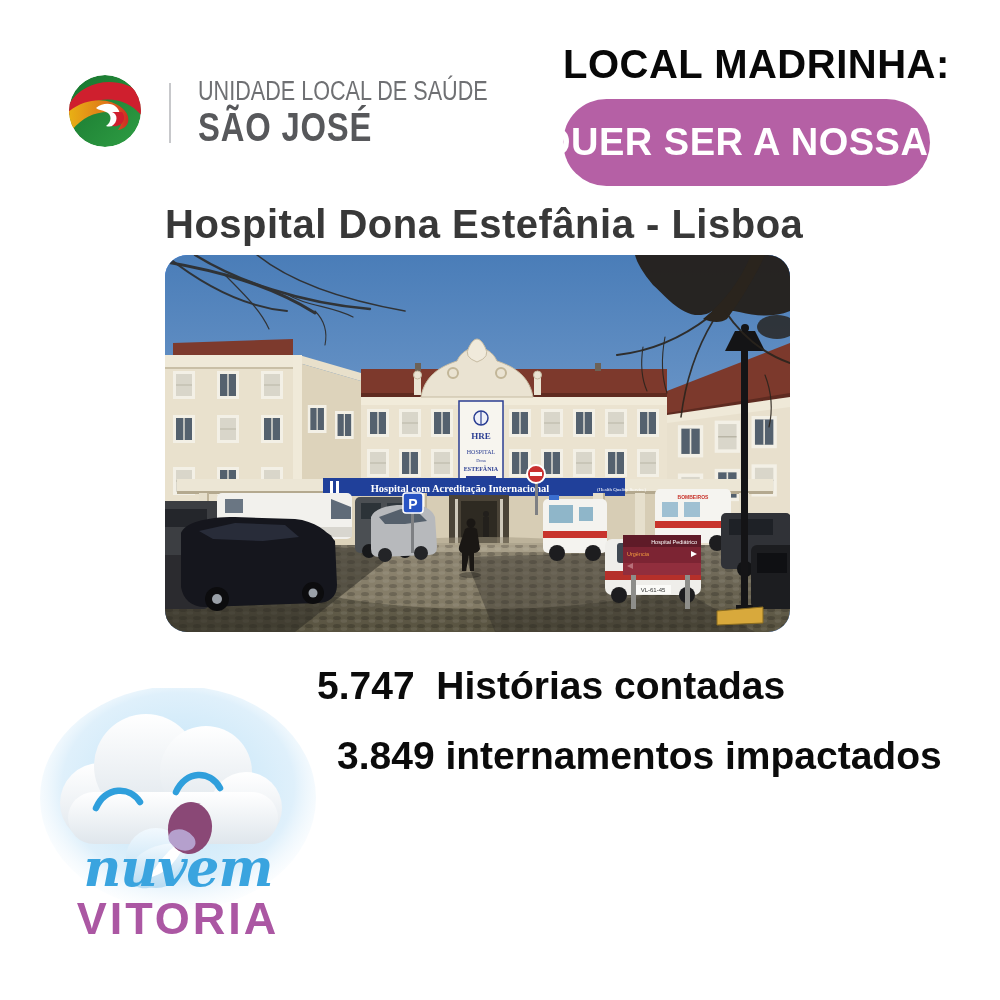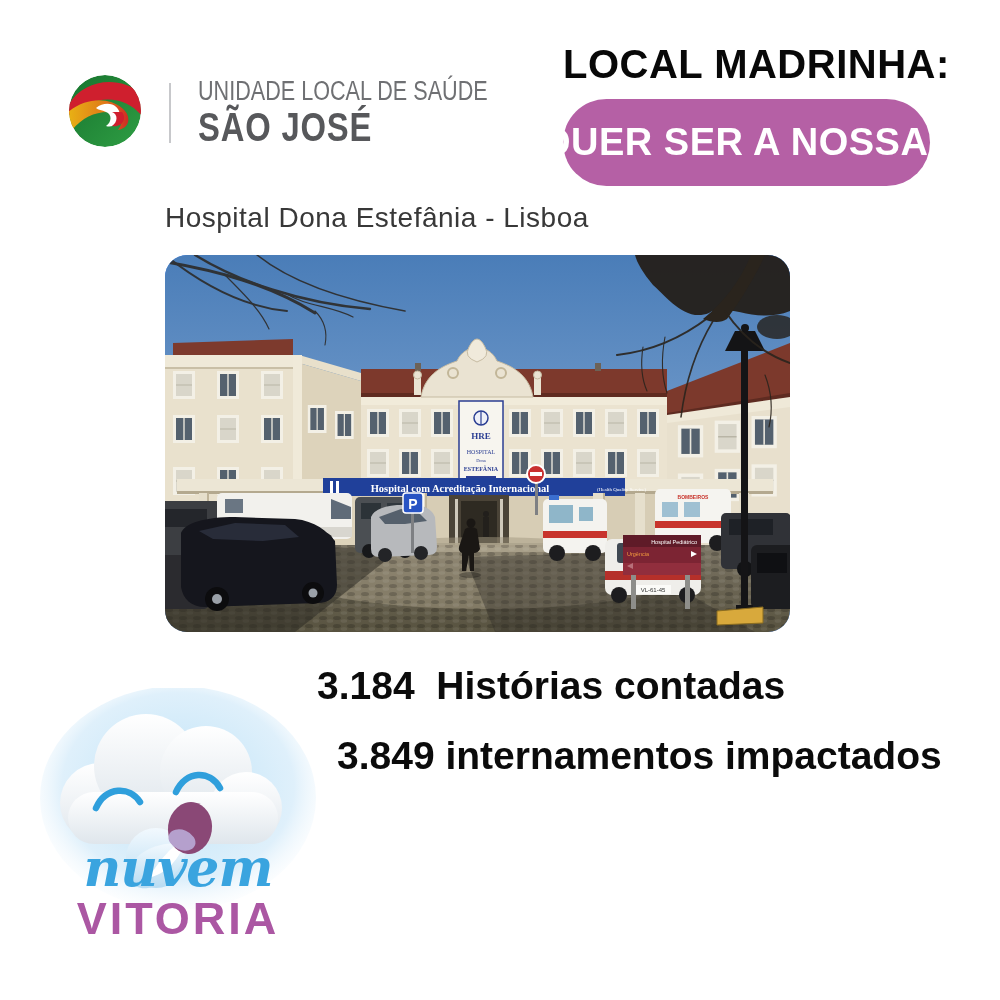--- a/index.html
+++ b/index.html
@@ -22,22 +22,22 @@
   .fada-title{
     position:absolute;left:563px;top:42px;width:367px;text-align:center;
     font-size:40px;font-weight:800;color:#080808;letter-spacing:.5px;white-space:nowrap;
   }
   .cta-pill{
     position:absolute;left:563px;top:99px;width:367px;height:87px;border-radius:44px;
     background:#b560a5;color:#ffffff;display:flex;align-items:center;justify-content:center;
     font-size:38px;font-weight:700;letter-spacing:.5px;white-space:nowrap;cursor:pointer;
   }
   .caption{
-    position:absolute;left:165px;top:202px;width:625px;text-align:left;
-    font-size:28px;font-weight:400;color:#383838;letter-spacing:.5px;white-space:nowrap;
+    position:absolute;left:165px;top:202px;width:625px;text-align:center;
+    font-size:40px;font-weight:700;color:#383838;letter-spacing:.5px;white-space:nowrap;
   }
   
   .photo{
     position:absolute;left:165px;top:255px;width:625px;height:377px;
     border-radius:22px;overflow:hidden;background:#3b82f6;
   }
   
   .stats{position:absolute;left:317px;top:666px;color:#0b0b0b;}
   .stats .line{font-size:39px;font-weight:700;line-height:39px;white-space:pre;}
   .stats .line + .line{margin-top:31px;}
@@ -362,21 +362,21 @@
       <path d="M560,56 C580,86 602,100 625,108" stroke-width="2"></path>
       <path d="M500,82 q-6,32 2,56" stroke-width="1.1"></path>
       <path d="M478,92 q-4,26 4,44" stroke-width="1.1"></path>
       <path d="M600,120 q10,26 4,52" stroke-width="1.2"></path>
     </g>
   </g>
 </svg>
 </div>
 
 <div class="stats">
-  <div class="line">3.184  Histórias contadas</div>
+  <div class="line">5.747  Histórias contadas</div>
   <div class="line indent">3.849 internamentos impactados</div>
 </div>
 
 <div class="brand">
 <svg width="280" height="262" viewBox="0 0 280 262">
   <defs>
     <radialGradient id="glow" cx="0.5" cy="0.45" r="0.6">
       <stop offset="0" stop-color="#bfe3f7"></stop>
           <stop offset="0.7" stop-color="#dff0fb"></stop>
           <stop offset="1" stop-color="#ffffff" stop-opacity="0"></stop>

